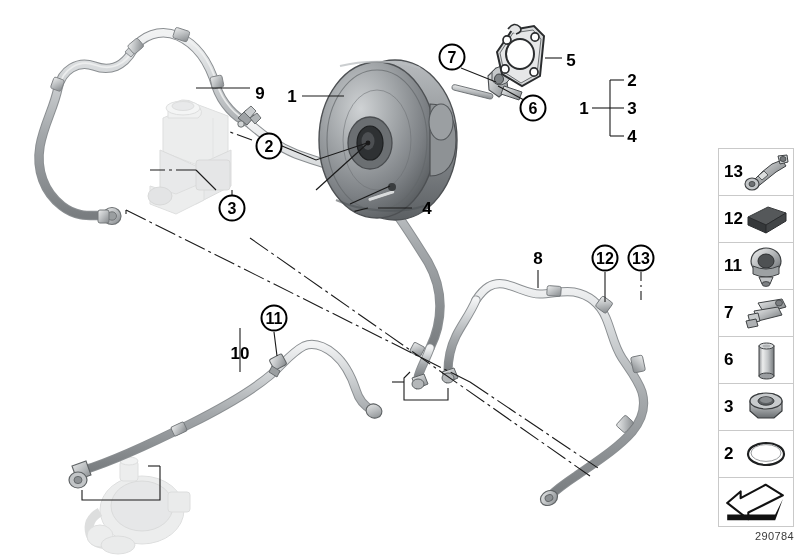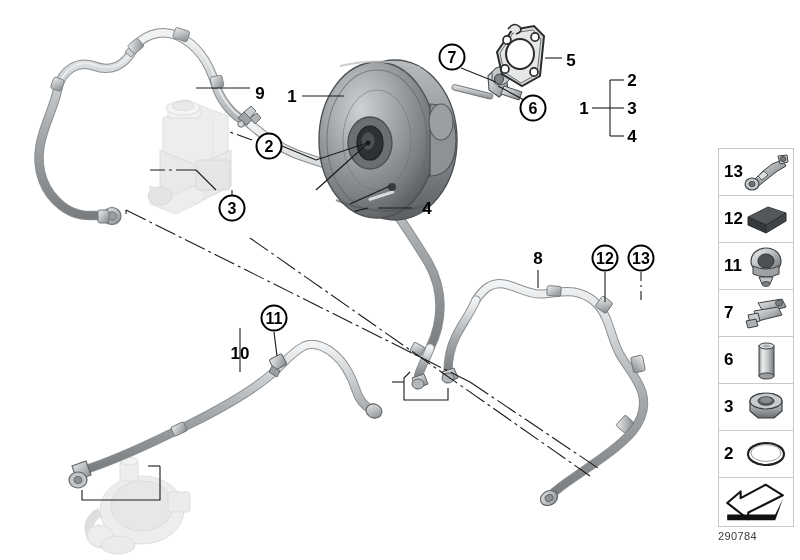--- a/index.html
+++ b/index.html
@@ -82,21 +82,21 @@
     top: 0;
     width: 48px;
     height: 100%;
   }
   #legend-arrow-cell { height: 50px; }
   #drawing-number {
     position: absolute;
     left: 718px;
     top: 530px;
     width: 76px;
-    text-align: left;
+    text-align: right;
     font-family: "Liberation Sans", sans-serif;
     font-size: 11px;
     color: #3a3a3a;
     letter-spacing: 0.4px;
   }
   #copyright {
     position: absolute;
     left: 8px;
     top: 526px;
     font-family: "Liberation Sans", sans-serif;

